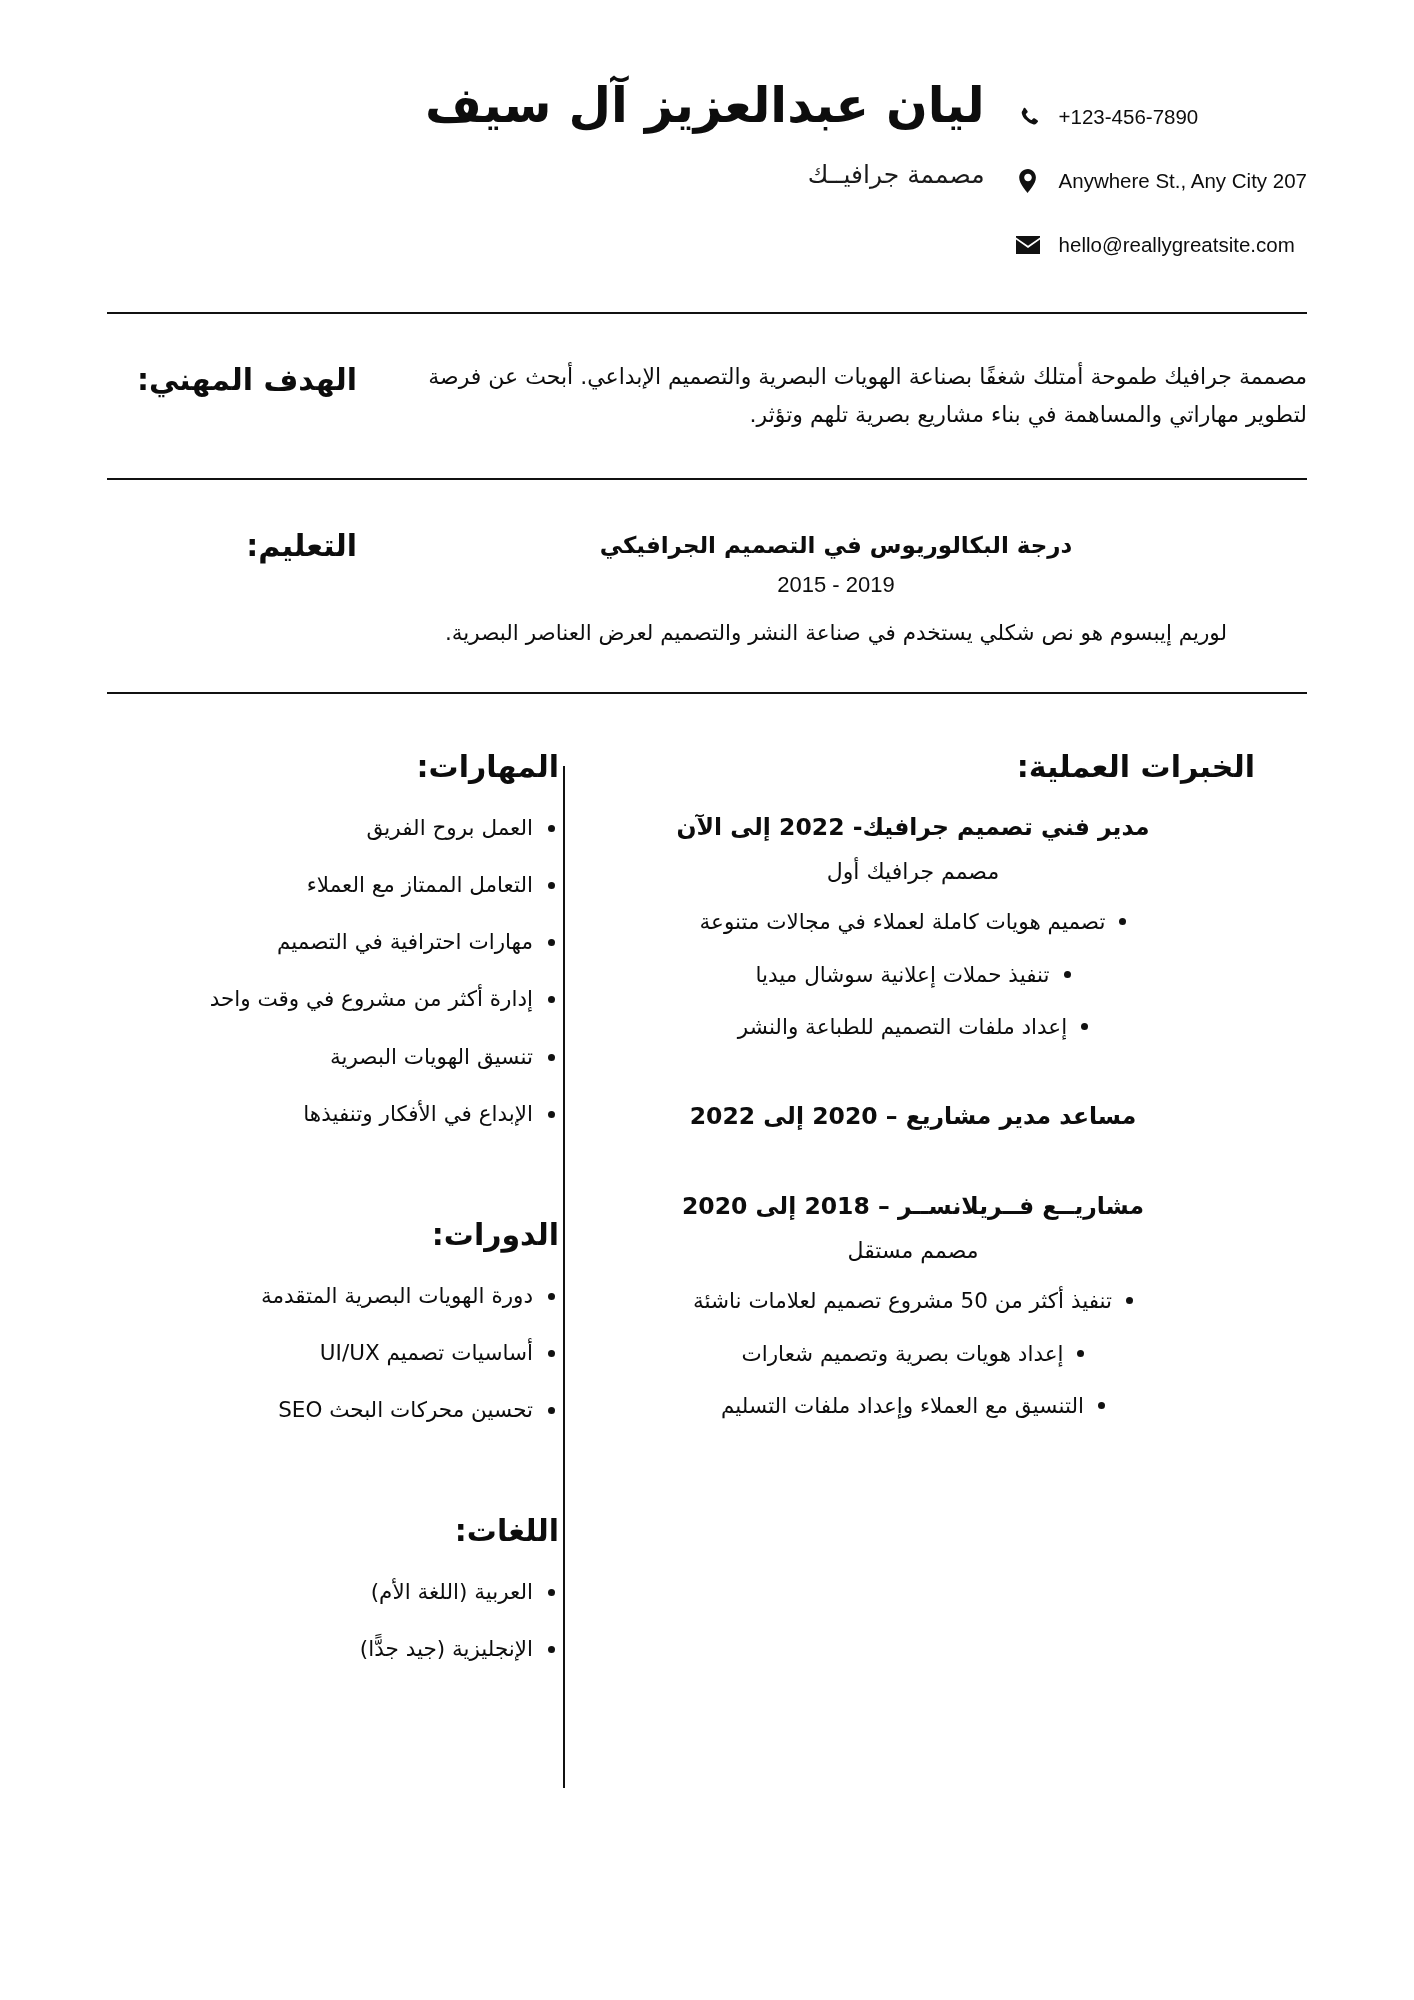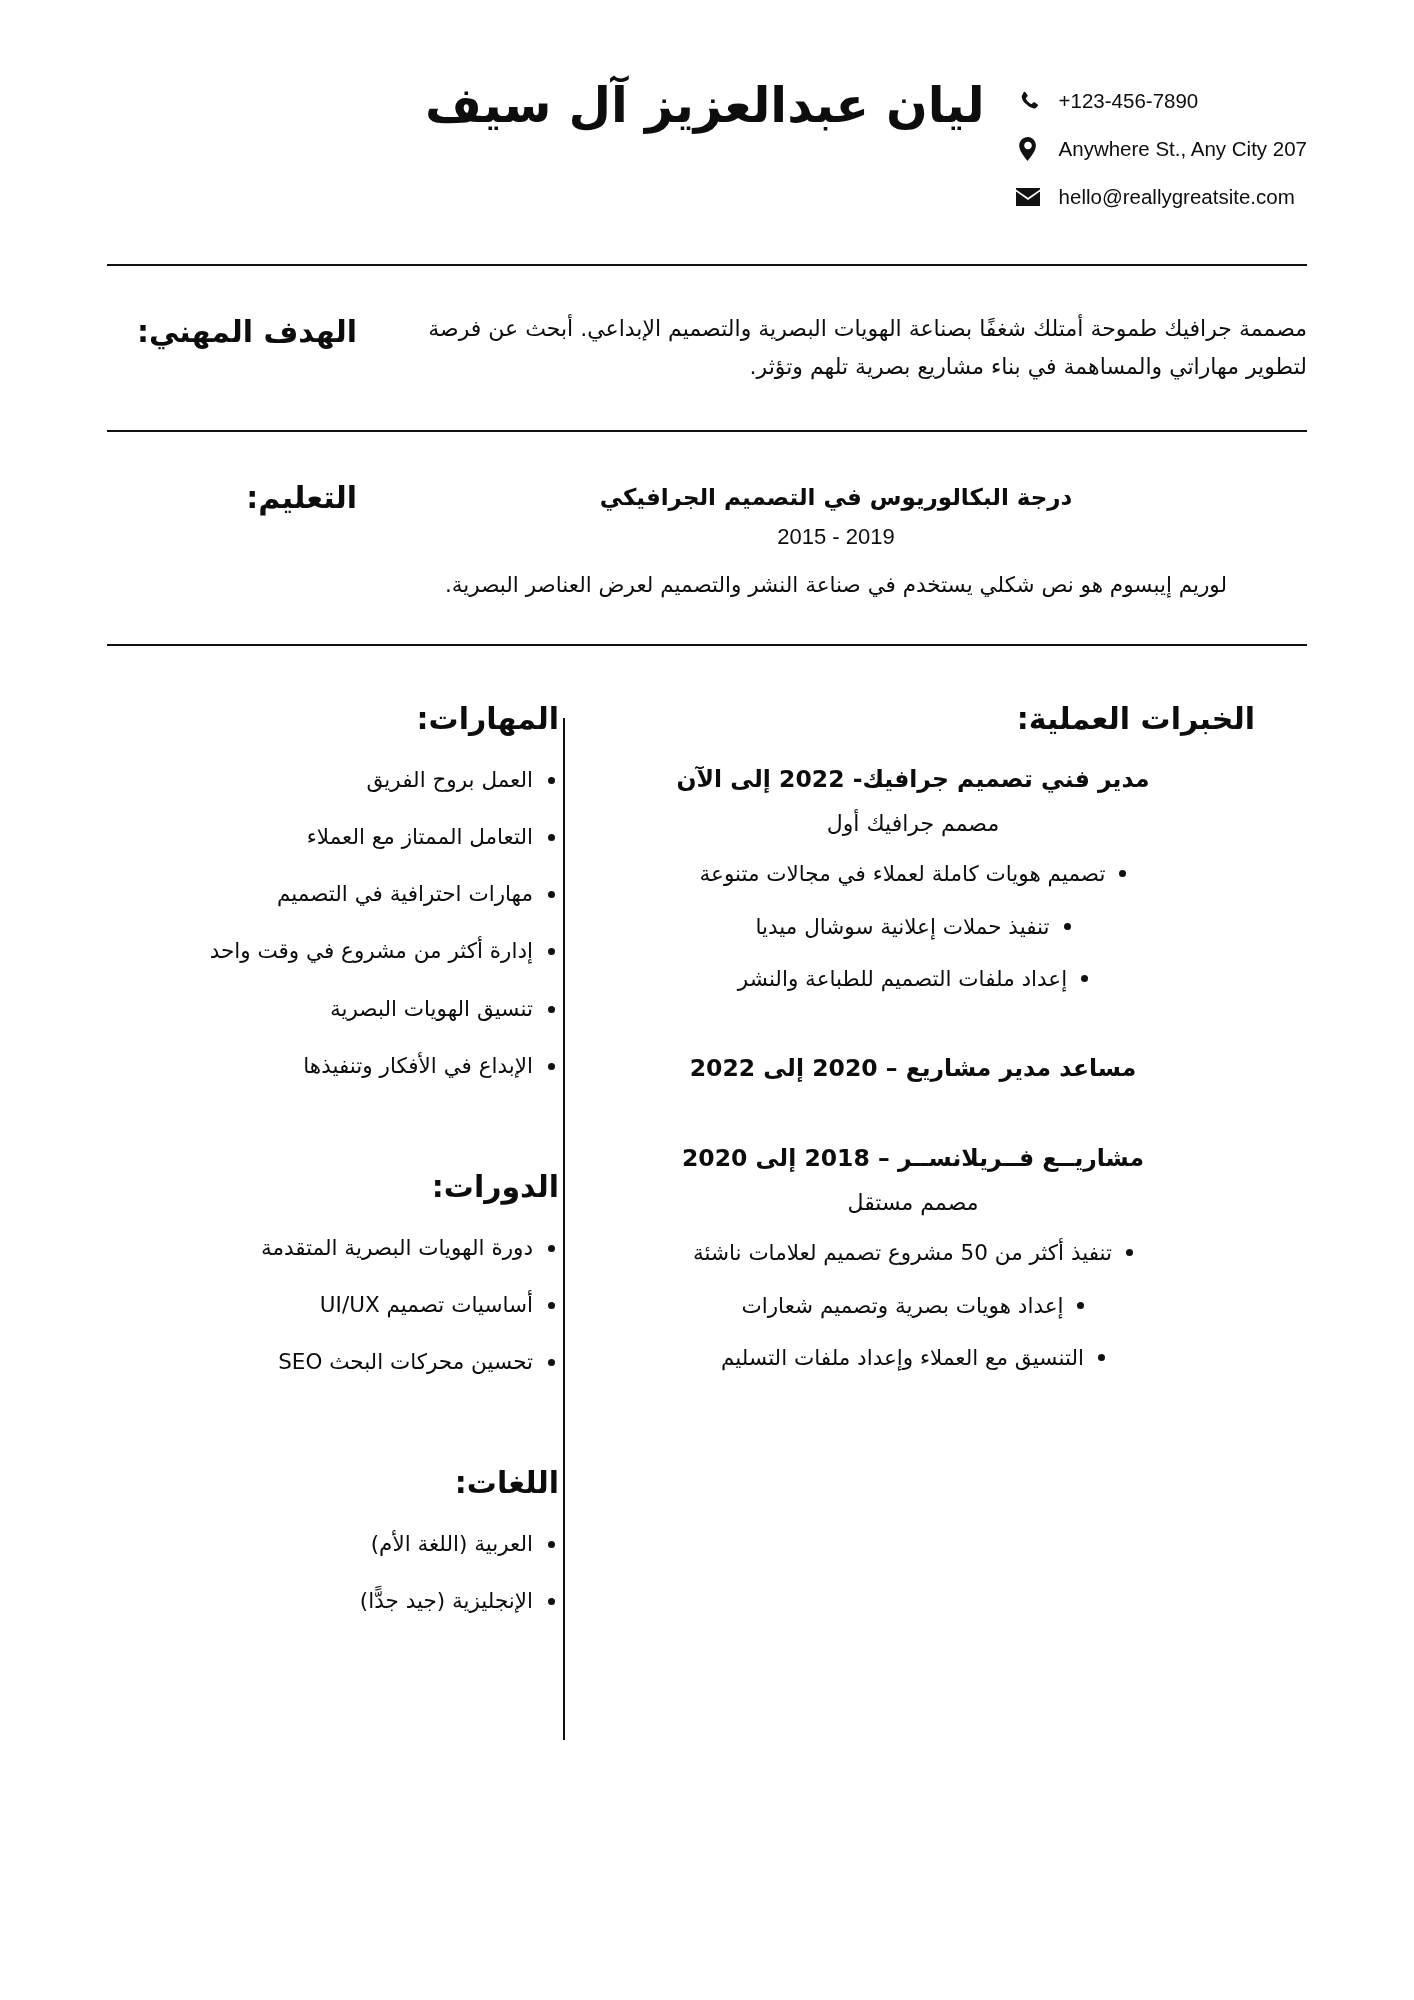--- a/index.html
+++ b/index.html
@@ -62,20 +62,21 @@
     gap: 22px;
     padding-top: 18px;
     padding-left: 24px;
   }
   .contact-row {
     display: flex;
     flex-direction: row-reverse;
     align-items: center;
     justify-content: flex-start;
     gap: 18px;
+    margin-top: 16px;
   }
   .c-icon {
     width: 26px;
     height: 26px;
     flex: 0 0 26px;
     display: flex;
     align-items: center;
     justify-content: center;
   }
   .c-icon svg { display: block; }
@@ -234,20 +235,21 @@
 </style>
 </head>
 <body>
 
 <div class="page">
 
   <div class="header">
 
     <div class="identity">
       <div class="full-name">ليان عبدالعزيز آل سيف</div>
+      <div class="job-title">مصممة جرافيــك</div>
     </div>
 
     <div class="contact">
 
       <div class="contact-row">
         <span class="c-icon">
           <svg width="22" height="22" viewBox="0 0 24 24" fill="#111">
             <path d="M7.4 2.3c.6-.5 1.5-.4 2 .3l2 2.8c.4.6.3 1.4-.2 1.9l-1.3 1.2c-.3.3-.4.7-.2 1.1.5 1.1 1.3 2.3 2.3 3.3 1 1 2.2 1.8 3.3 2.3.4.2.8.1 1.1-.2l1.2-1.3c.5-.5 1.3-.6 1.9-.2l2.8 2c.7.5.8 1.4.3 2l-1.5 1.7c-.7.8-1.8 1.2-2.9 1-2.6-.5-5.6-2.2-8.2-4.8C7.4 13.5 5.7 10.5 5.2 7.9c-.2-1.1.2-2.2 1-2.9l1.2-2.7z"></path>
           </svg>
         </span>

